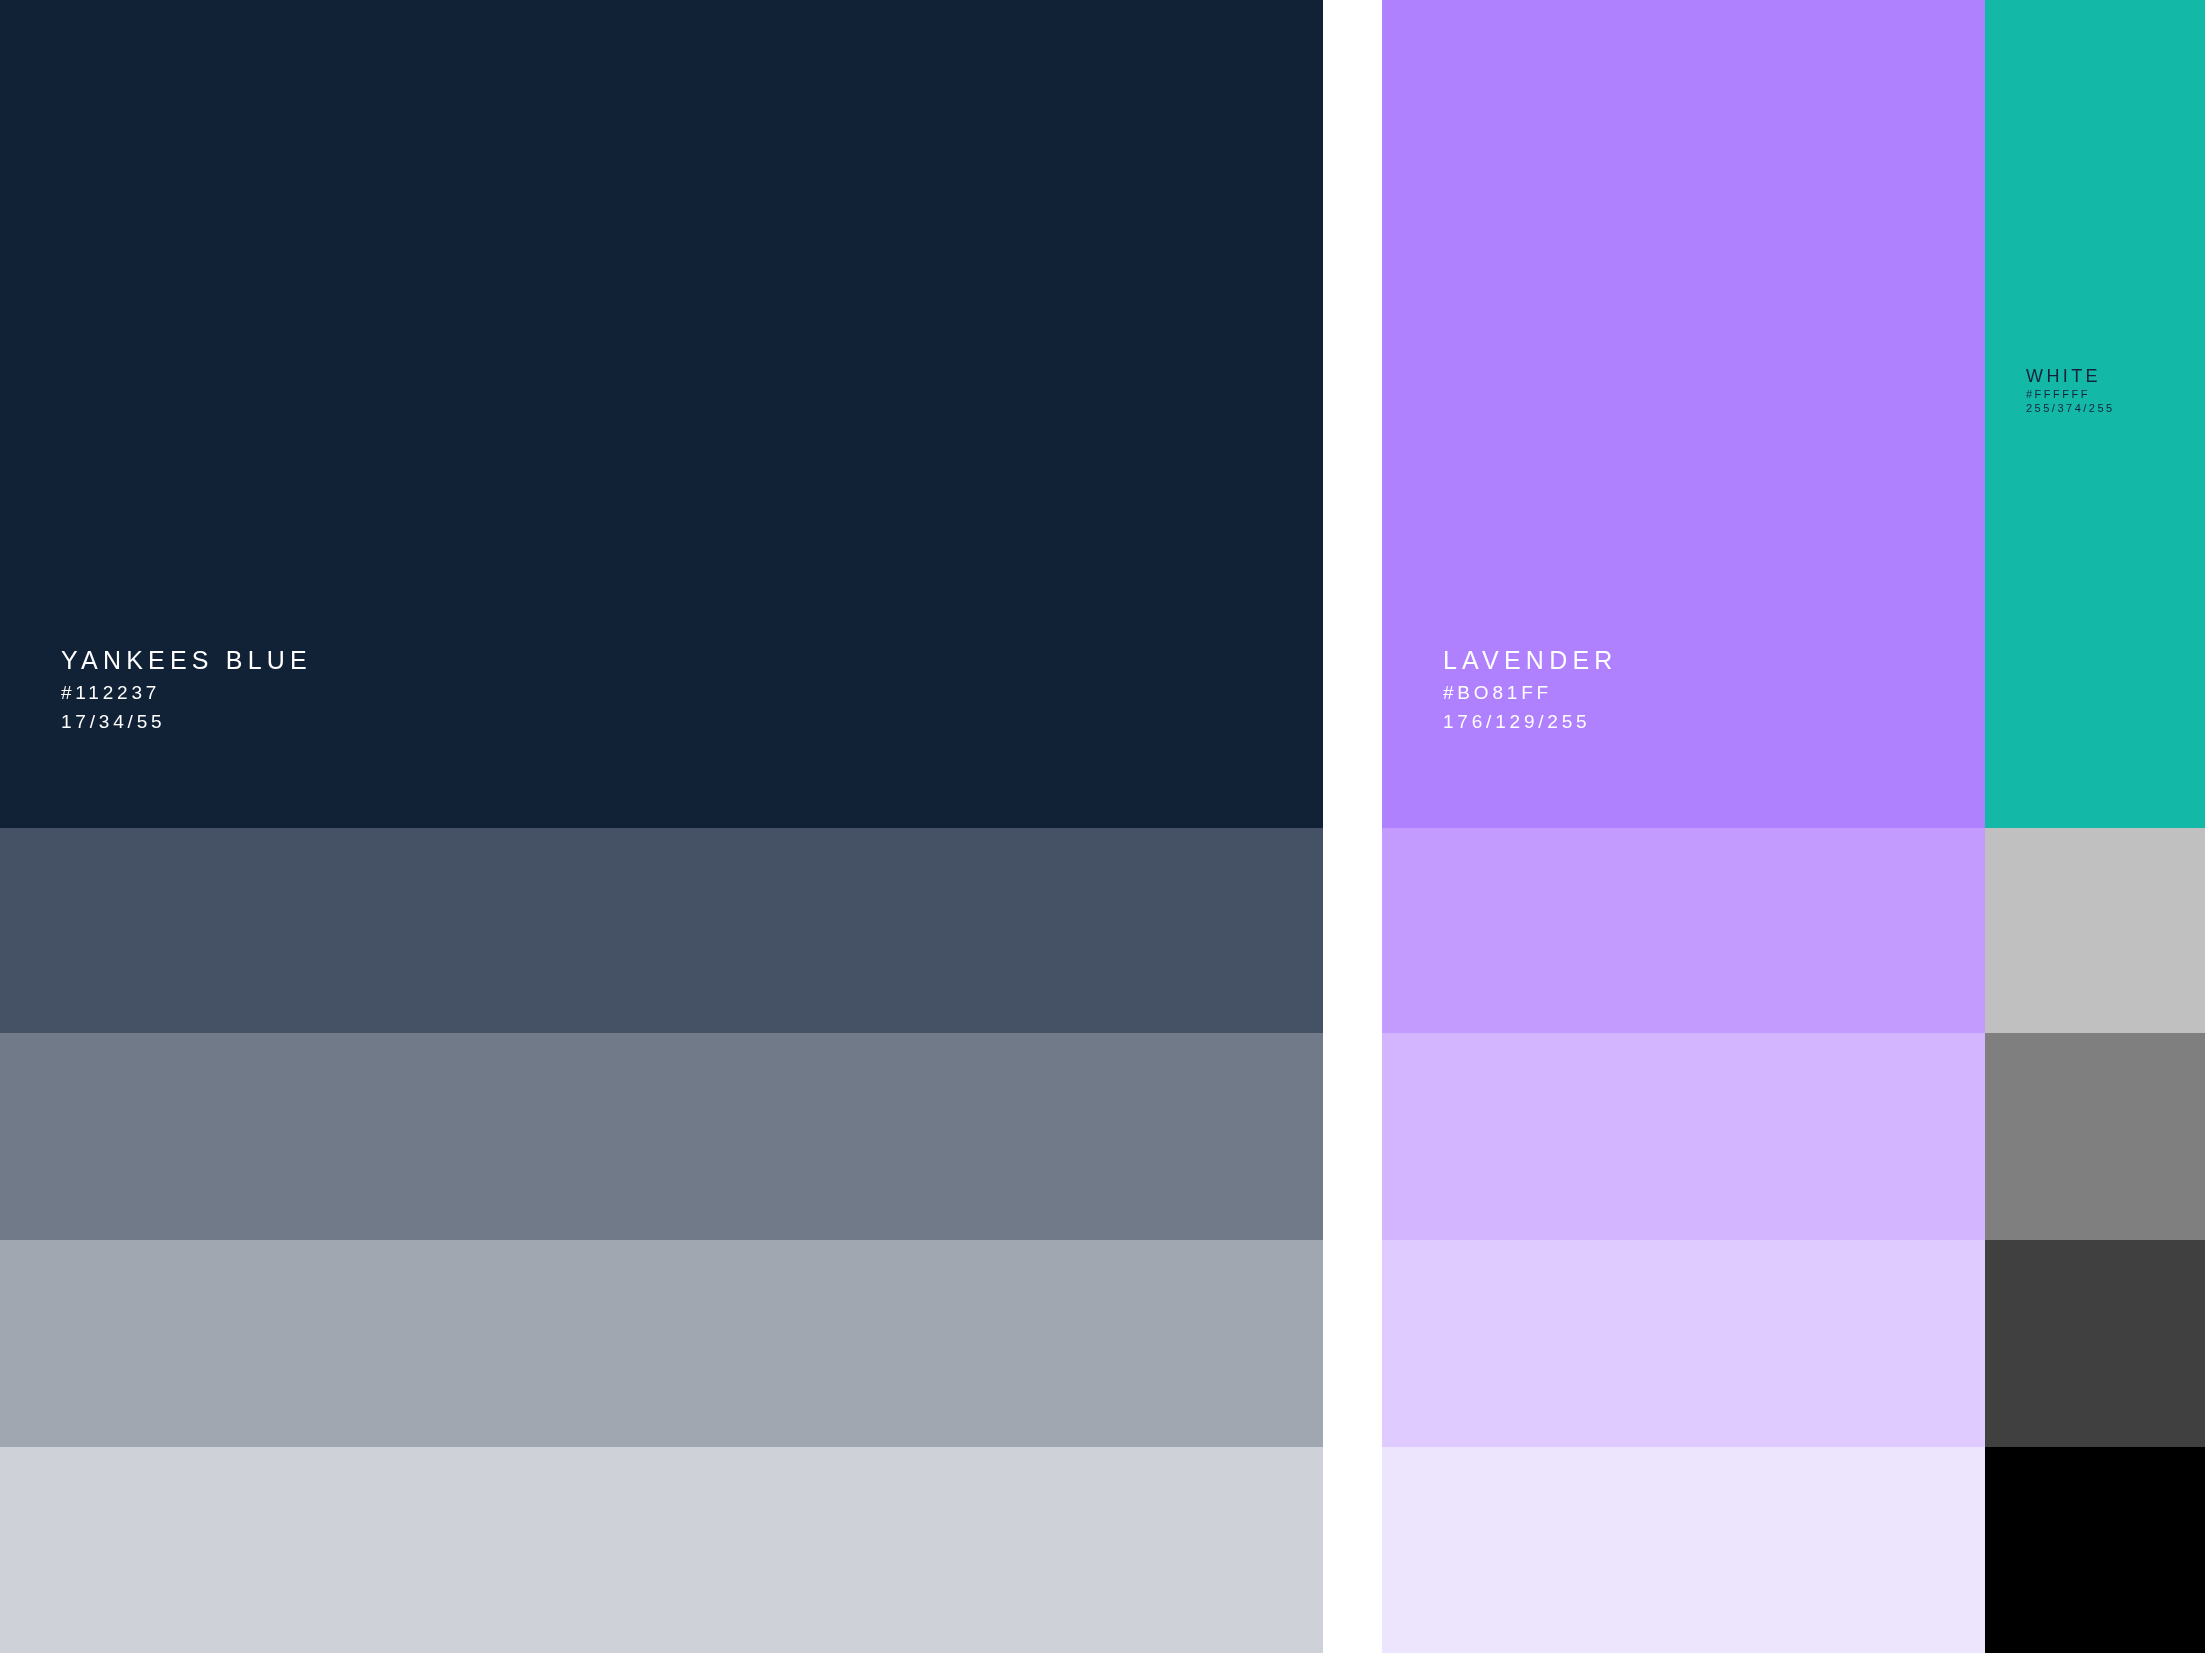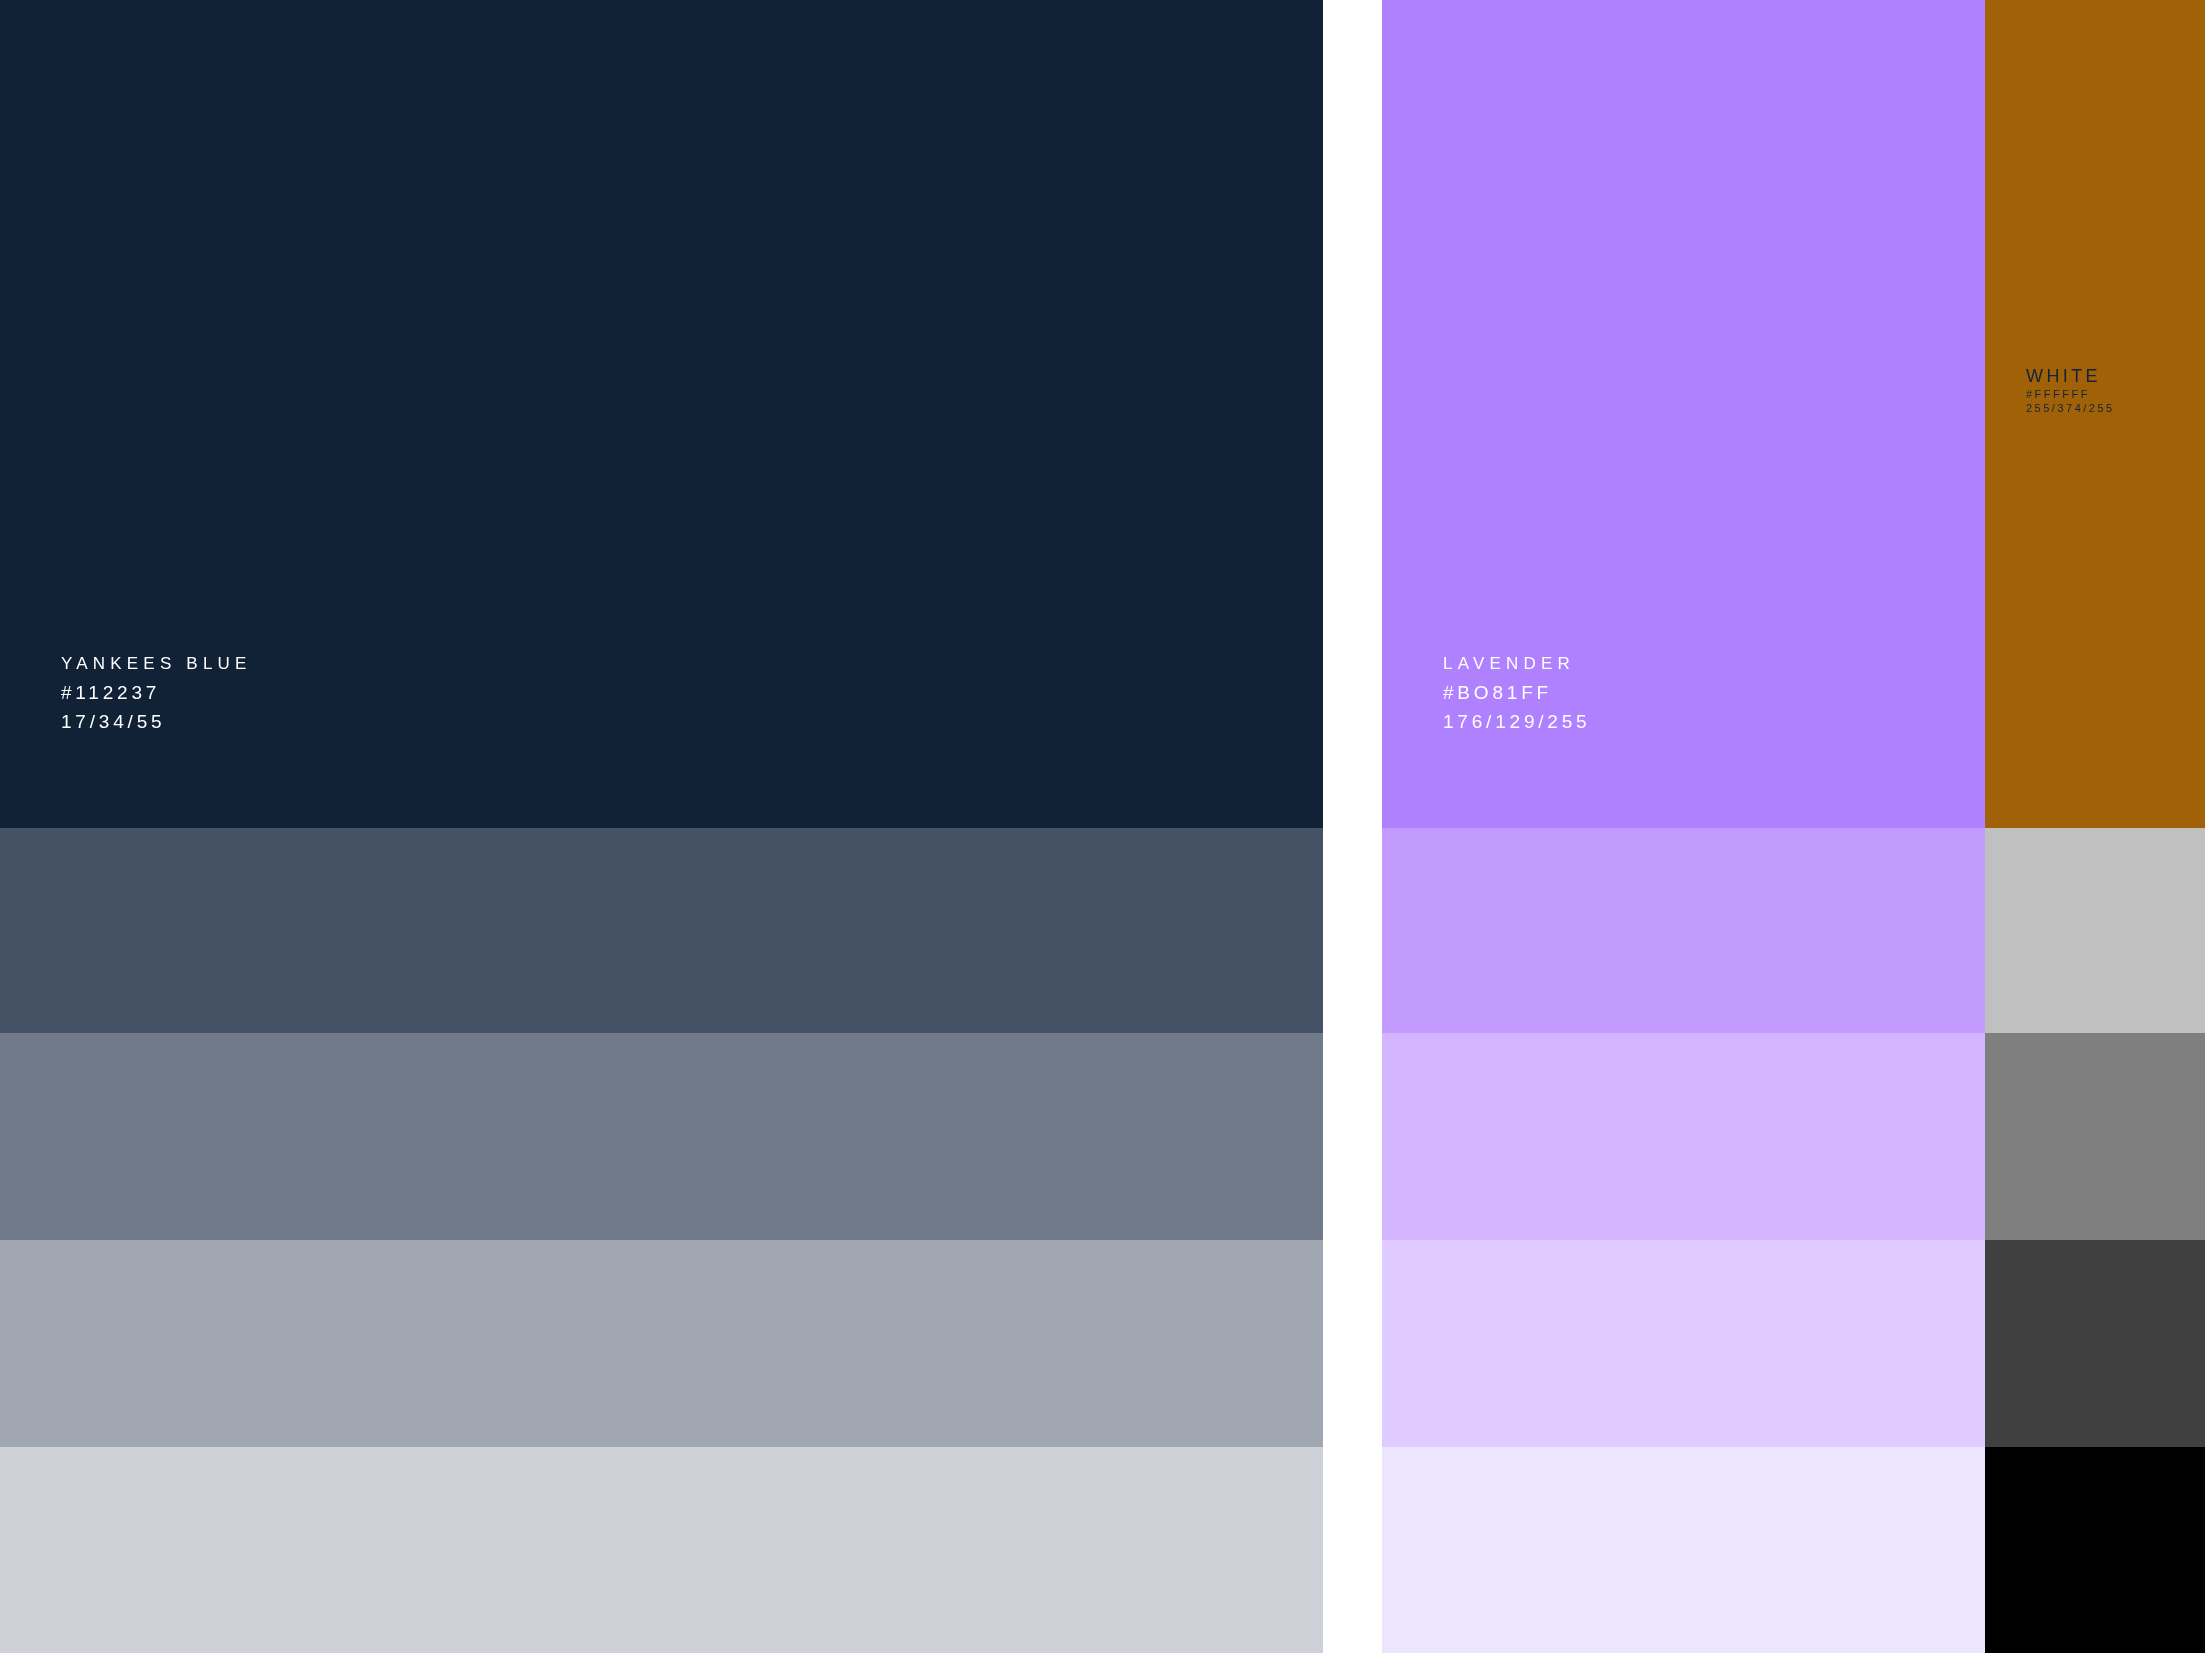--- a/index.html
+++ b/index.html
@@ -54,21 +54,21 @@
     gap: 9.6px;
   }
 
   .col-neutral .label-block {
     left: 41px;
     bottom: 413px;
     gap: 2.8px;
   }
 
   .swatch-name {
-    font-size: 17px;
+    font-size: 25px;
     font-weight: 400;
     letter-spacing: 5.2px;
     line-height: 1.05;
     white-space: nowrap;
   }
 
   .swatch-hex,
   .swatch-rgb {
     font-size: 19px;
     font-weight: 400;
@@ -123,21 +123,21 @@
     </div>
 
     <div class="band band-2" style="background-color: rgb(195, 155, 255);"></div>
     <div class="band band-3" style="background-color: rgb(210, 180, 255);"></div>
     <div class="band band-4" style="background-color: rgb(223, 203, 255);"></div>
     <div class="band band-5" style="background-color: rgb(237, 229, 254);"></div>
   </div>
 
   <div class="column col-neutral">
 
-    <div class="band band-head" style="background-color: #a16207;">
+    <div class="band band-head" style="background-color: #14b8a6;">
       <div class="label-block">
         <div class="swatch-name on-light">WHITE</div>
         <div class="swatch-hex on-light">#FFFFFF</div>
         <div class="swatch-rgb on-light">255/374/255</div>
       </div>
     </div>
 
     <div class="band band-2" style="background-color: rgb(192, 192, 192);"></div>
     <div class="band band-3" style="background-color: rgb(127, 127, 127);"></div>
     <div class="band band-4" style="background-color: rgb(64, 64, 64);"></div>

